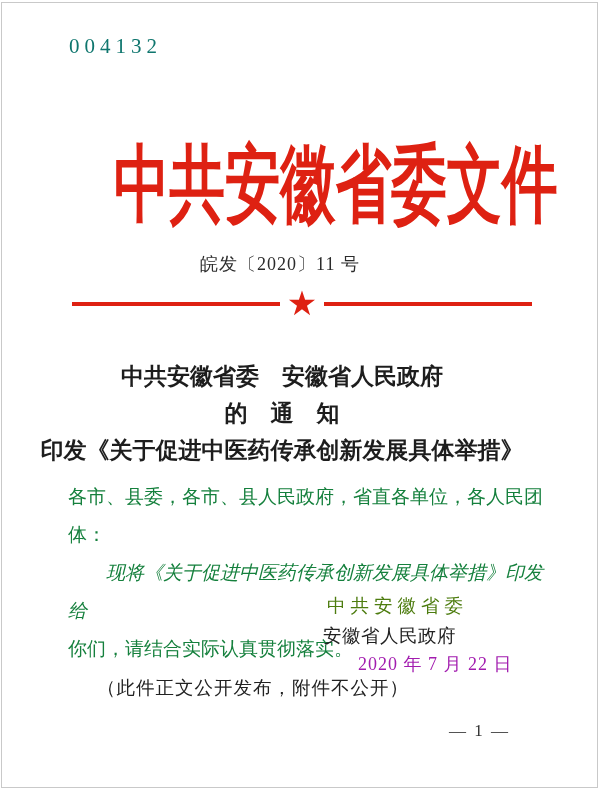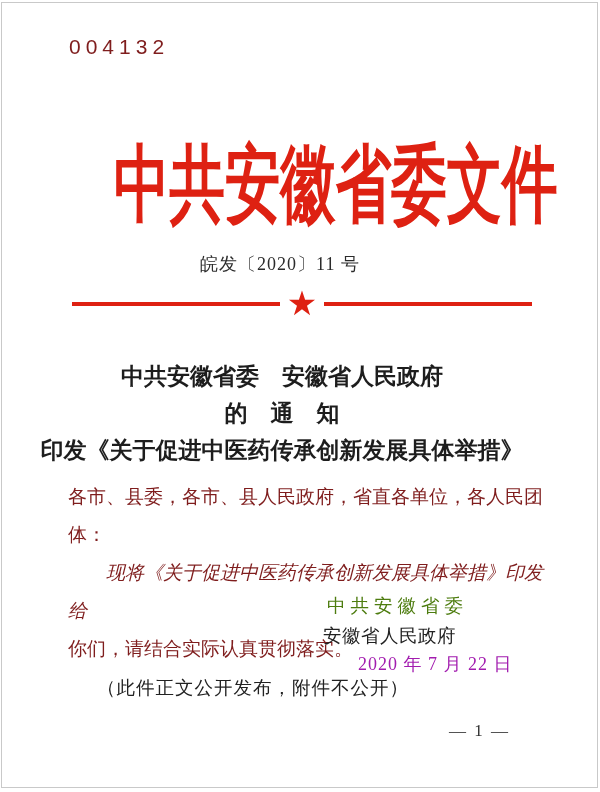--- a/index.html
+++ b/index.html
@@ -22,24 +22,24 @@
   .scan-border {
     position: absolute;
     top: 2px; left: 1px; right: 2px; bottom: 4px;
     border: 1px solid #c9c9c9;
     pointer-events: none;
   }
   .serial {
     position: absolute;
     top: 36px;
     left: 69px;
-    font-family: Liberation Sans, sans-serif;
+    font-family: Liberation Serif, serif;
     font-size: 21px;
     letter-spacing: 5px;
-    color: #7f1d1d;
+    color: #0f766e;
     line-height: 1;
   }
   .masthead {
     position: absolute;
     top: 140px;
     left: 0;
     width: 600px;
     text-align: center;
     font-family: "Liberation Sans", sans-serif;
     font-weight: 900;
@@ -96,21 +96,21 @@
     color: #1d1d1d;
     font-family: "Liberation Serif", serif;
   }
   .body-text {
     position: absolute;
     top: 478px;
     left: 68px;
     width: 492px;
     font-size: 19px;
     line-height: 38px;
-    color: #7f1d1d;
+    color: #15803d;
   }
   .body-text .indent {
     text-indent: 2em;
     font-style: italic;
   }
   .sig-org1 {
     position: absolute;
     top: 597px;
     left: 327px;
     font-size: 18.5px;

